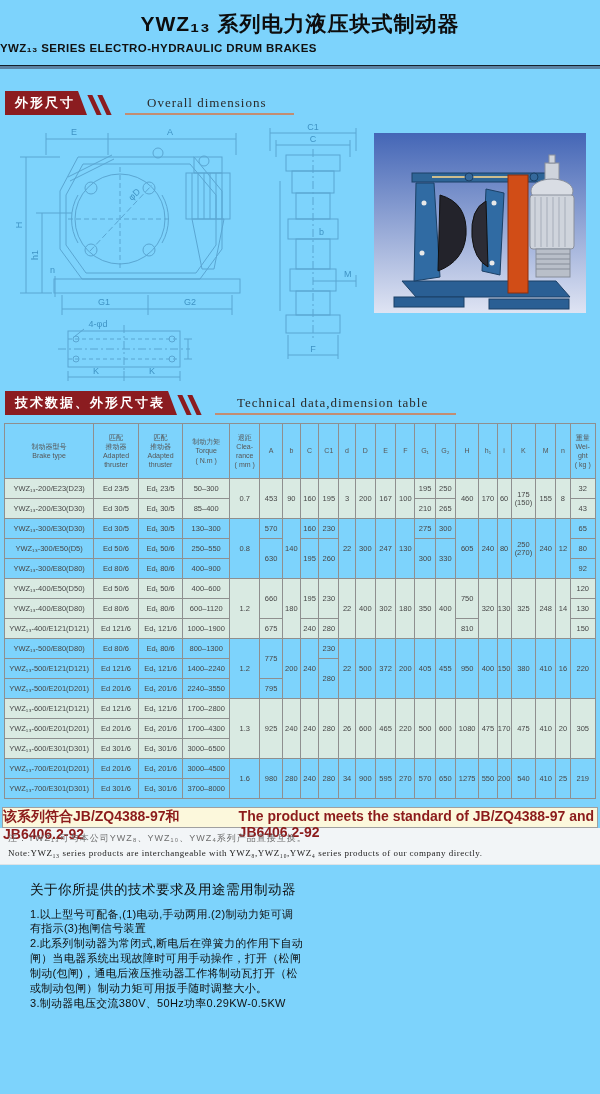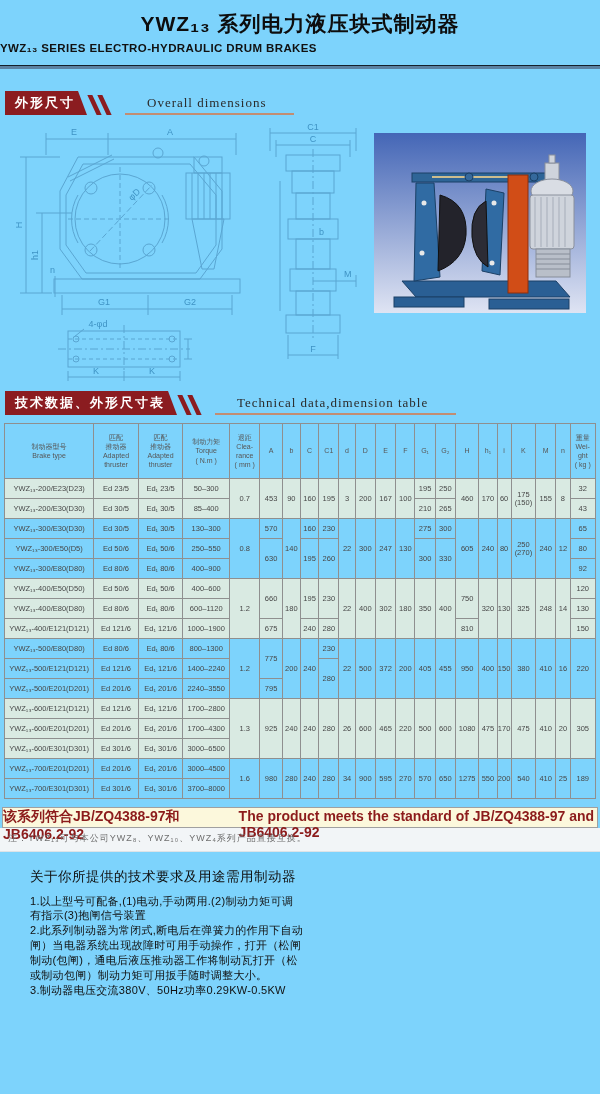--- a/index.html
+++ b/index.html
@@ -498,38 +498,39 @@
           <td rowspan="2">595</td>
           <td rowspan="2">270</td>
           <td rowspan="2">570</td>
           <td rowspan="2">650</td>
           <td rowspan="2">1275</td>
           <td rowspan="2">550</td>
           <td rowspan="2">200</td>
           <td rowspan="2">540</td>
           <td rowspan="2">410</td>
           <td rowspan="2">25</td>
-          <td rowspan="2">189</td>
+          <td rowspan="2">219</td>
         </tr>
         <tr>
           <td>YWZ₁₃-700/E301(D301)</td>
           <td>Ed 301/6</td>
           <td>Ed₁ 301/6</td>
           <td>3700–8000</td>
         </tr>
       </tbody>
   </table>
 
   <div class="std-banner">
     <span>该系列符合JB/ZQ4388-97和JB6406.2-92</span>
     <span>The product meets the standard of JB/ZQ4388-97 and JB6406.2-92</span>
   </div>
 
   <div class="note-block">
     <div class="note-zh">注：YWZ₁₃可与本公司YWZ₈、YWZ₁₀、YWZ₄系列产品直接互换。</div>
+    <div class="note-en">Note:YWZ₁₃ series products are interchangeable with YWZ₈,YWZ₁₀,YWZ₄ series products of our company directly.</div>
   </div>
 
   <div class="remarks">
     <div class="remarks-heading">
       <div>关于你所提供的技术要求及用途需用制动器</div>
     </div>
     <div class="remarks-lines">
       <div>1.以上型号可配备,(1)电动,手动两用.(2)制动力矩可调</div>
       <div>有指示(3)抱闸信号装置</div>
       <div>2.此系列制动器为常闭式,断电后在弹簧力的作用下自动</div>

